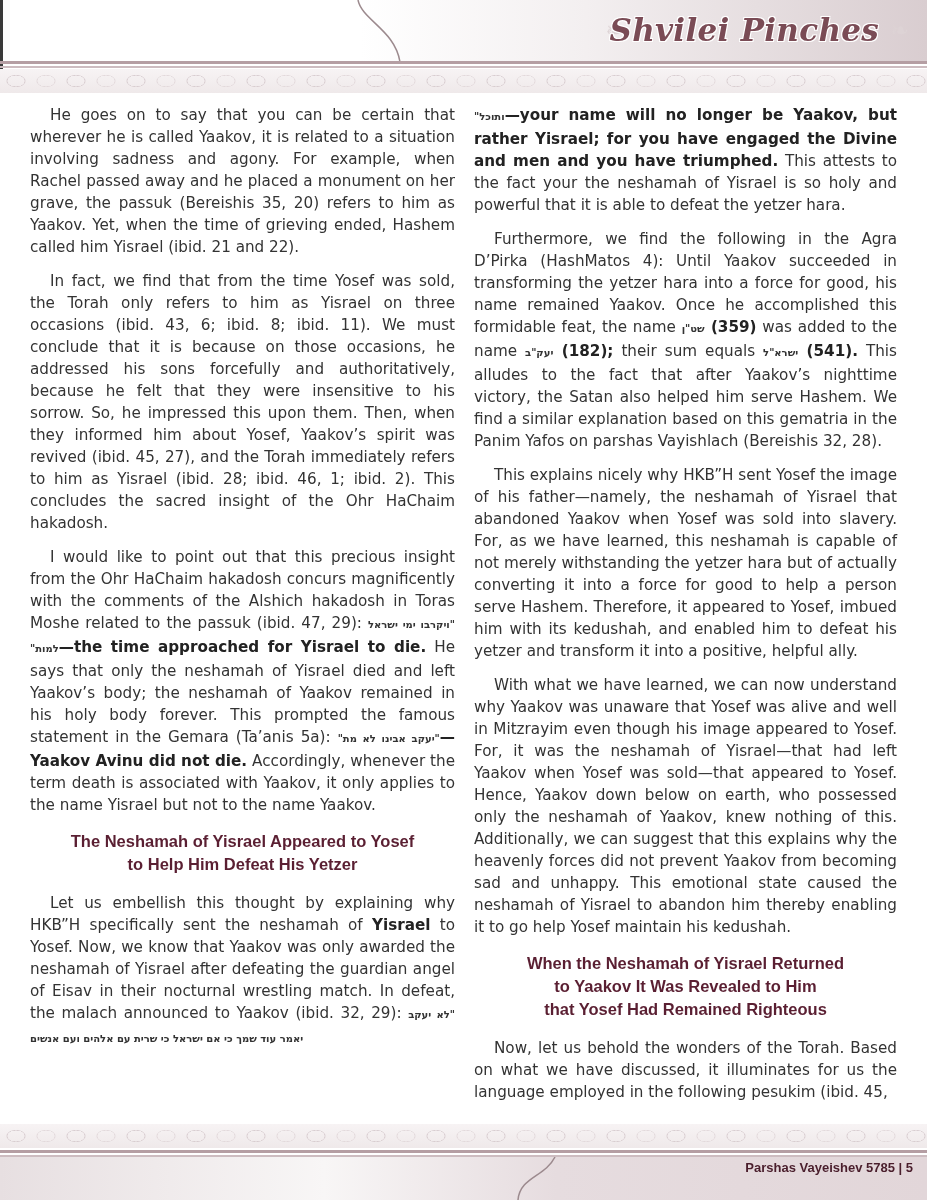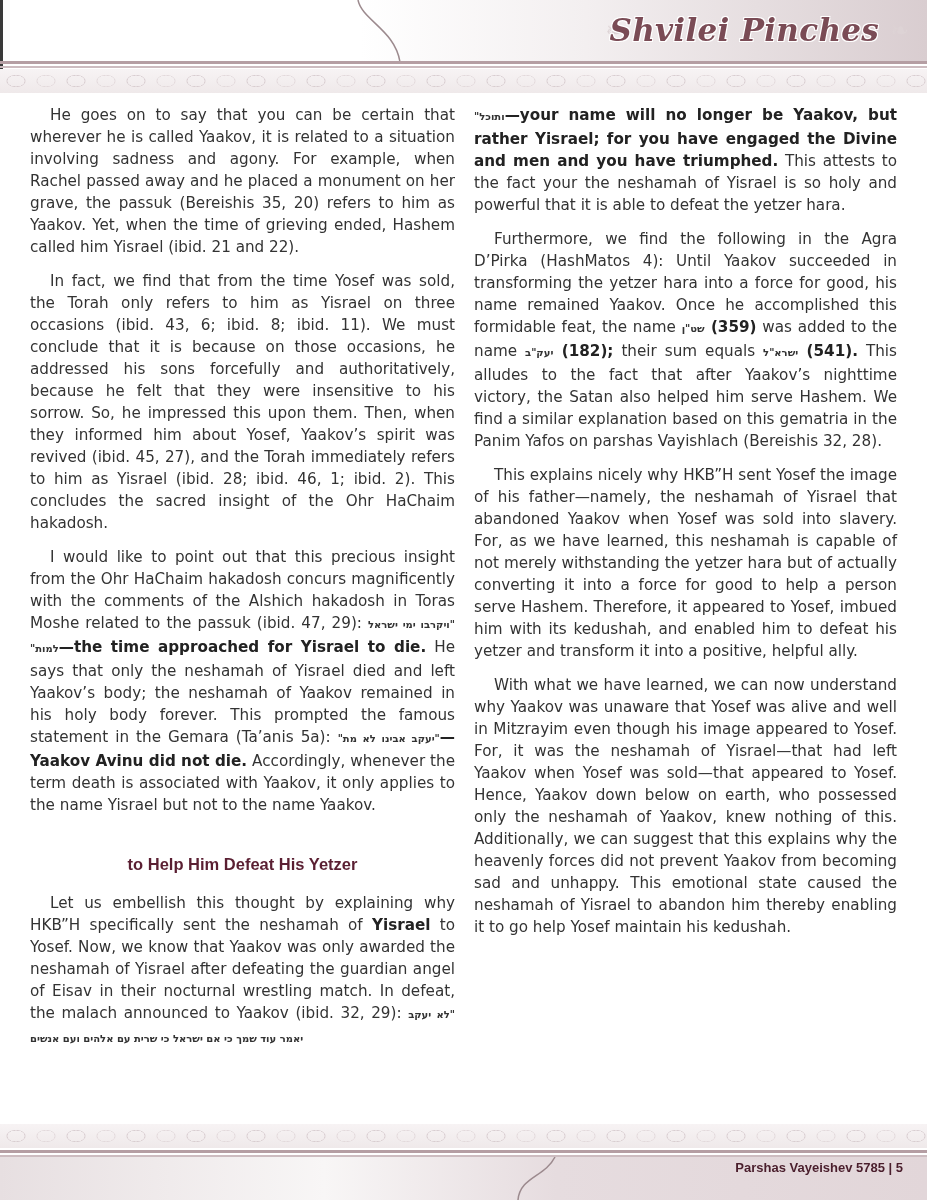--- a/index.html
+++ b/index.html
@@ -42,21 +42,21 @@
   .subhead { text-align: center; font-family: "Liberation Sans", sans-serif; font-weight: bold;
     font-size: 16.5px; line-height: 23px; color: #5a1f32; margin: 14px 0 16px 0; text-indent: 0; }
 
   
   .footer { position: absolute; left: 0; top: 1120px; width: 927px; height: 80px; }
   .ornament-bottom { top: 4px; }
   .footer-rule1 { position: absolute; left: 0; top: 30px; width: 927px; height: 3px; background: #b59ea3; }
   .footer-rule2 { position: absolute; left: 0; top: 35px; width: 927px; height: 2px; background: #cdbcc0; }
   .footer-bg { position: absolute; left: 0; top: 37px; width: 927px; height: 43px;
     background: linear-gradient(90deg, #e7dfe1 0%, #f8f6f6 35%, #e6dcdf 60%, #e2d6d9 100%); }
-  .footer-text { position: absolute; right: 24px; top: 40px; font-family: "Liberation Sans", sans-serif;
+  .footer-text { position: absolute; right: 14px; top: 40px; font-family: "Liberation Sans", sans-serif;
     font-weight: bold; font-size: 13px; color: #4a1e2c; }
 </style>
 </head>
 <body>
 
 <div class="page-edge"></div>
 
 <header class="header">
   <div class="header-bg"></div>
   <svg class="header-curve" width="927" height="64">
@@ -68,29 +68,31 @@
   <span class="brand-swirl left">❧</span>
   <div class="brand">Shvilei Pinches</div>
   <span class="brand-swirl right">❧</span>
 </header>
 
 <main>
   <section class="col col-left">
     <p>He goes on to say that you can be certain that wherever he is called Yaakov, it is related to a situation involving sadness and agony.  For example, when Rachel passed away and he placed a monument on her grave, the passuk (Bereishis 35, 20) refers to him as Yaakov.  Yet, when the time of grieving ended, Hashem called him Yisrael (ibid. 21 and 22).</p>
     <p>In fact, we find that from the time Yosef was sold, the Torah only refers to him as Yisrael on three occasions (ibid. 43, 6; ibid. 8; ibid. 11).  We must conclude that it is because on those occasions, he addressed his sons forcefully and authoritatively, because he felt that they were insensitive to his sorrow.  So, he impressed this upon them.  Then, when they informed him about Yosef, Yaakov’s spirit was revived (ibid. 45, 27), and the Torah immediately refers to him as Yisrael (ibid. 28; ibid. 46, 1; ibid. 2).  This concludes the sacred insight of the Ohr HaChaim hakadosh.</p>
     <p><span>I would like to point out that this precious insight from the Ohr HaChaim hakadosh concurs magnificently with the comments of the Alshich hakadosh in Toras Moshe related to the passuk (ibid. 47, 29): </span><span class="heb" dir="rtl">"ויקרבו ימי ישראל למות"</span><b>—the time approached for Yisrael to die.</b><span> He says that only the neshamah of Yisrael died and left Yaakov’s body; the neshamah of Yaakov remained in his holy body forever.  This prompted the famous statement in the Gemara (Ta’anis 5a): </span><span class="heb" dir="rtl">"יעקב אבינו לא מת"</span><b>—Yaakov Avinu did not die.</b><span>  Accordingly, whenever the term death is associated with Yaakov, it only applies to the name Yisrael but not to the name Yaakov.</span></p>
-    <h2 class="subhead"><br><span>to Help Him Defeat His Yetzer</span></h2>
+    <h2 class="subhead"><span>The Neshamah of Yisrael Appeared to Yosef</span><br><span>to Help Him Defeat His Yetzer</span></h2>
     <p><span>Let us embellish this thought by explaining why HKB”H specifically sent the neshamah of </span><b>Yisrael</b><span> to Yosef.  Now, we know that Yaakov was only awarded the neshamah of Yisrael after defeating the guardian angel of Eisav in their nocturnal wrestling match.  In defeat, the malach announced to Yaakov (ibid. 32, 29): </span><span class="heb" dir="rtl">"לא יעקב יאמר עוד שמך כי אם ישראל כי שרית עם אלהים ועם אנשים</span></p>
   </section>
 
   <section class="col col-right">
     <p class="noindent"><span class="heb" dir="rtl">ותוכל"</span><b>—your name will no longer be Yaakov, but rather Yisrael; for you have engaged the Divine and men and you have triumphed.</b><span>  This attests to the fact your the neshamah of Yisrael is so holy and powerful that it is able to defeat the yetzer hara.</span></p>
     <p><span>Furthermore, we find the following in the Agra D’Pirka (HashMatos 4): Until Yaakov succeeded in transforming the yetzer hara into a force for good, his name remained Yaakov.  Once he accomplished this formidable feat, the name </span><span class="heb" dir="rtl">שט"ן</span><b> (359)</b><span> was added to the name </span><span class="heb" dir="rtl">יעק"ב</span><b> (182);</b><span> their sum equals </span><span class="heb" dir="rtl">ישרא"ל</span><b> (541).</b><span>  This alludes to the fact that after Yaakov’s nighttime victory, the Satan also helped him serve Hashem.  We find a similar explanation based on this gematria in the Panim Yafos on parshas Vayishlach (Bereishis 32, 28).</span></p>
     <p>This explains nicely why HKB”H sent Yosef the image of his father—namely, the neshamah of Yisrael that abandoned Yaakov when Yosef was sold into slavery. For, as we have learned, this neshamah is capable of not merely withstanding the yetzer hara but of actually converting it into a force for good to help a person serve Hashem.  Therefore, it appeared to Yosef, imbued him with its kedushah, and enabled him to defeat his yetzer and transform it into a positive, helpful ally.</p>
     <p>With what we have learned, we can now understand why Yaakov was unaware that Yosef was alive and well in Mitzrayim even though his image appeared to Yosef. For, it was the neshamah of Yisrael—that had left Yaakov when Yosef was sold—that appeared to Yosef. Hence, Yaakov down below on earth, who possessed only the neshamah of Yaakov, knew nothing of this. Additionally, we can suggest that this explains why the heavenly forces did not prevent Yaakov from becoming sad and unhappy.  This emotional state caused the neshamah of Yisrael to abandon him thereby enabling it to go help Yosef maintain his kedushah.</p>
+    <h2 class="subhead"><span>When the Neshamah of Yisrael Returned</span><br><span>to Yaakov It Was Revealed to Him</span><br><span>that Yosef Had Remained Righteous</span></h2>
+    <p>Now, let us behold the wonders of the Torah.  Based on what we have discussed, it illuminates for us the language employed in the following pesukim (ibid. 45,</p>
   </section>
 </main>
 
 <footer class="footer">
   <div class="ornament-band ornament-bottom"></div>
   <div class="footer-rule1"></div>
   <div class="footer-rule2"></div>
   <div class="footer-bg"></div>
   <svg style="position:absolute;left:0;top:37px" width="927" height="43">
     <path d="M555 0 C 545 20, 520 20, 518 43" stroke="#9c8a8e" stroke-width="1.5" fill="none"></path>

